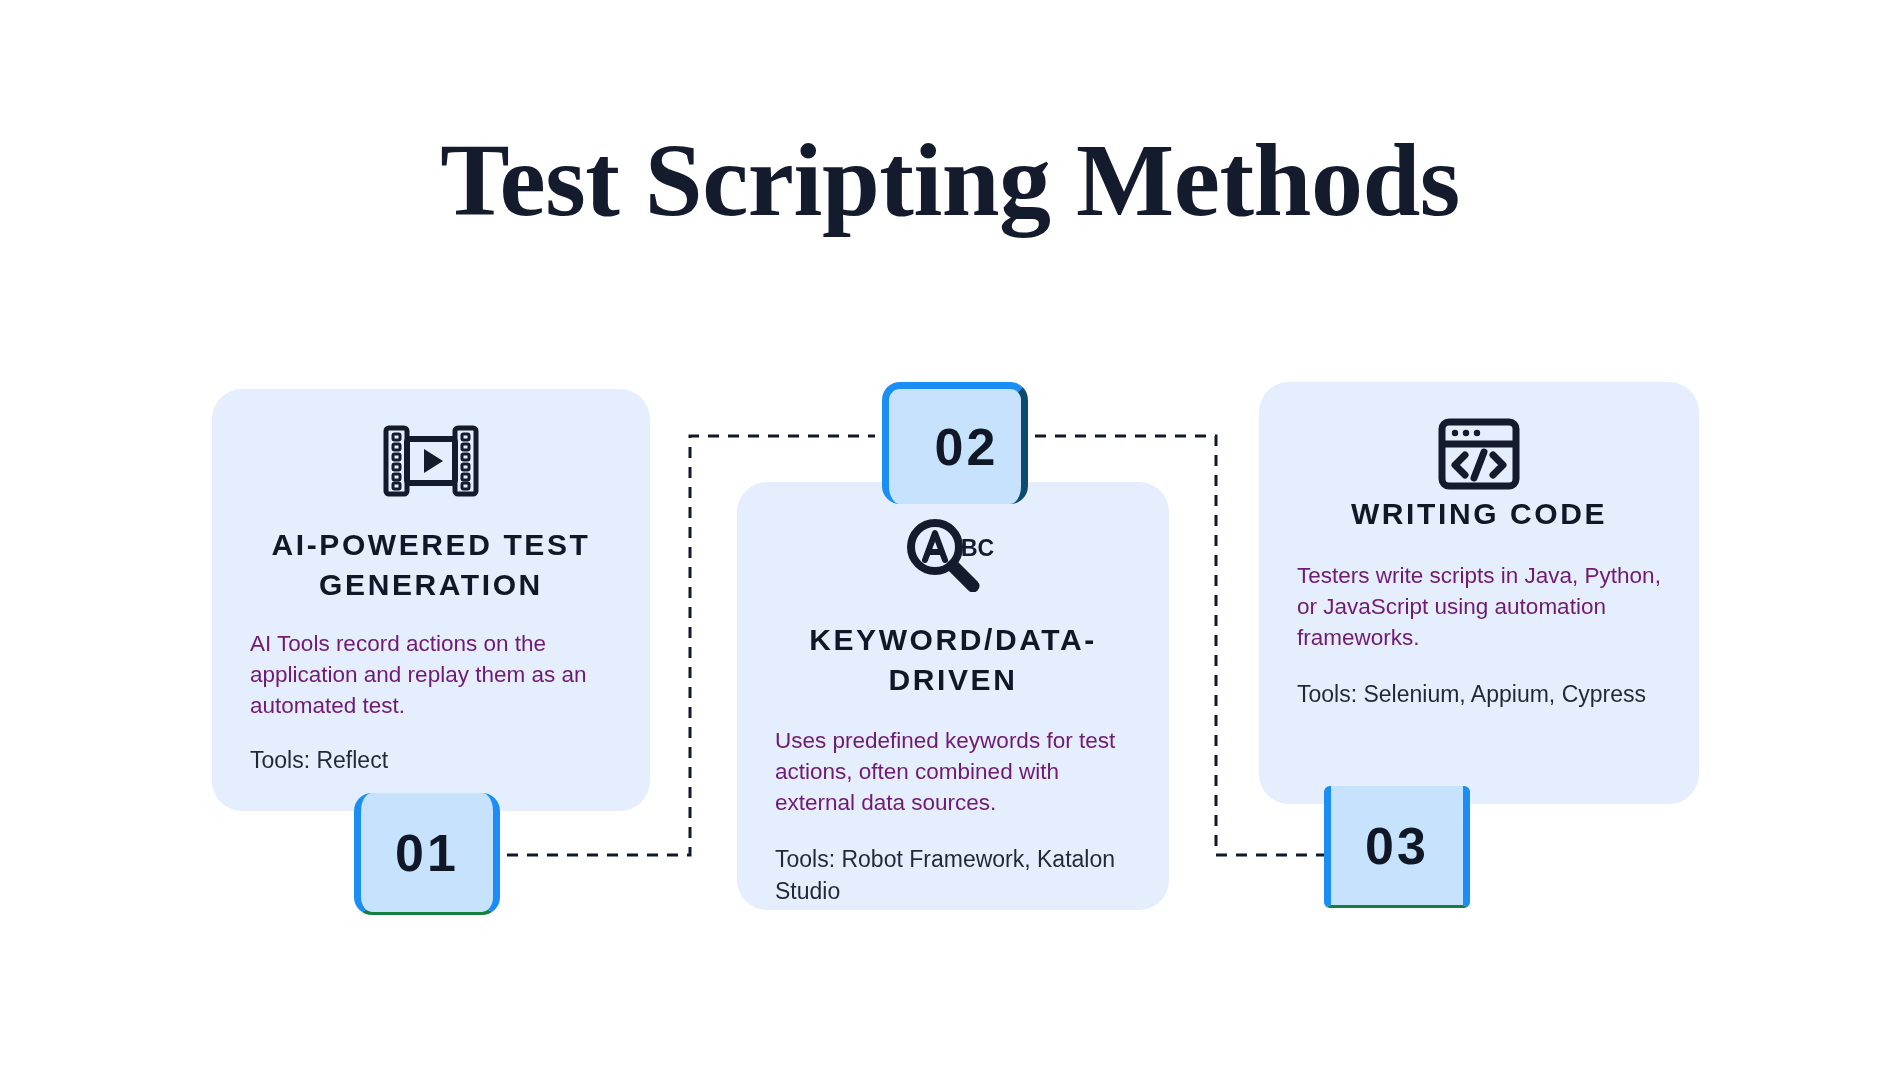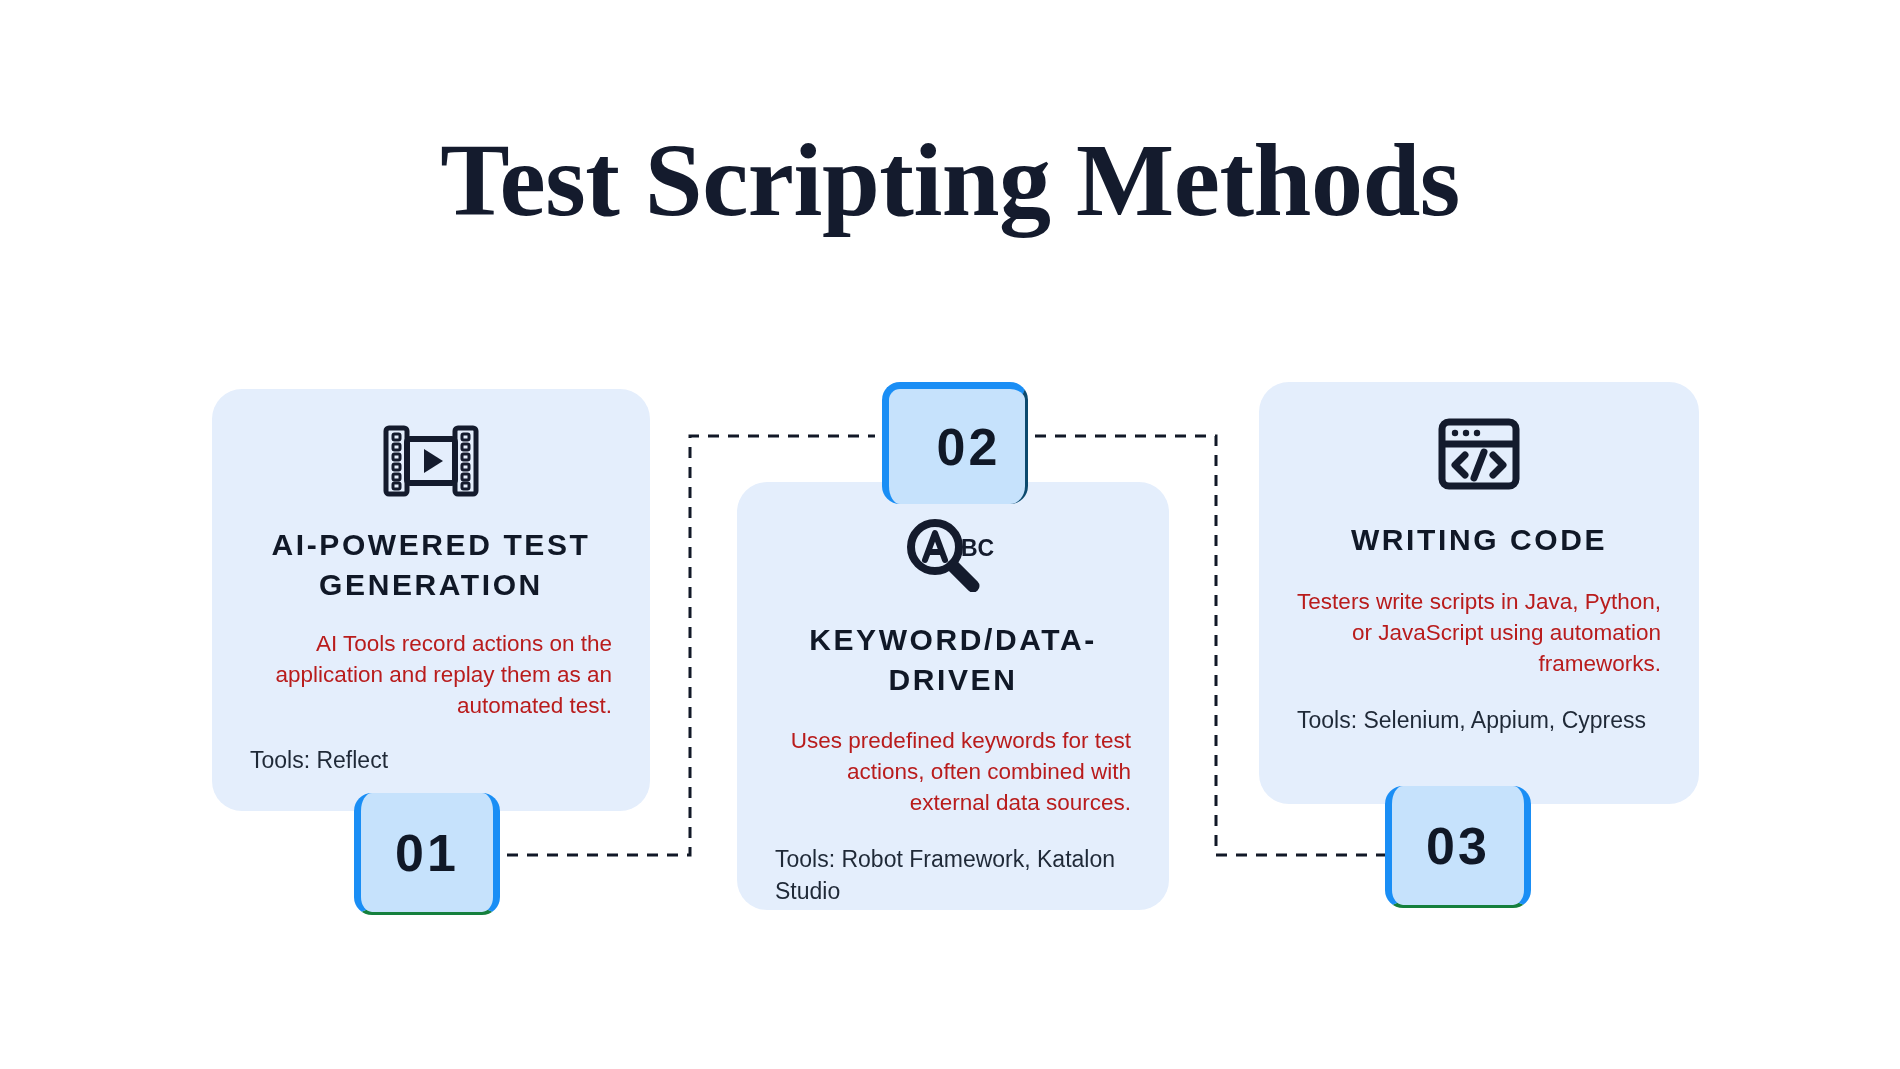--- a/index.html
+++ b/index.html
@@ -75,22 +75,22 @@
     letter-spacing: 2.6px;
     color: #101827;
     text-align: center;
     line-height: 1.32;
     text-transform: uppercase;
   }
 
   .card-body {
     font-size: 22.5px;
     line-height: 1.38;
-    color: #b91c1c;
-    text-align: right;
+    color: #701a75;
+    text-align: left;
     width: 100%;
   }
 
   .card-tools {
     font-size: 23px;
     line-height: 1.38;
     color: #1f2937;
     text-align: left;
     width: 100%;
   }
@@ -100,21 +100,21 @@
   #card-1 .card-heading{ margin-top: 24px; }
   #card-1 .card-body   { margin-top: 24px; }
   #card-1 .card-tools  { margin-top: 24px; }
 
   #card-2 .card-icon   { margin-top: 36px; }
   #card-2 .card-heading{ margin-top: 24px; }
   #card-2 .card-body   { margin-top: 26px; }
   #card-2 .card-tools  { margin-top: 26px; }
 
   #card-3 .card-icon   { margin-top: 36px; }
-  #card-3 .card-heading{ margin-top: 26px; }
+  #card-3 .card-heading{ }
   #card-3 .card-body   { margin-top: 26px; }
   #card-3 .card-tools  { margin-top: 26px; }
 
   
   .badge {
     position: absolute;
     width: 146px;
     height: 122px;
     border-radius: 18px;
     background: #c6e2fc;
@@ -129,28 +129,28 @@
 
   
   .badge.badge-down {
     border-left: 7px solid #1a8ef5;
     border-right: 7px solid #1a8ef5;
     border-bottom: 3px solid #15803d;
   }
   
   .badge.badge-up {
     border-left: 7px solid #1a8ef5;
-    border-right: 3px solid #0c4a6e;
+    border-right: 7px solid #0c4a6e;
     border-top: 7px solid #1a8ef5;
     padding-left: 23px;
   }
 
   #badge-01 { left: 354px;  top: 793px; }
   #badge-02 { left: 882px;  top: 382px; }
-  #badge-03 { left: 1385px; top: 786px; }
+  #badge-03 { left: 1324px; top: 786px; border-radius: 6px; }
 </style>
 </head>
 <body>
 
 <div id="canvas">
 
   <div id="page-title">Test Scripting Methods</div>
 
   <svg id="connectors" viewBox="0 0 1900 1069" width="1900" height="1069">
 

